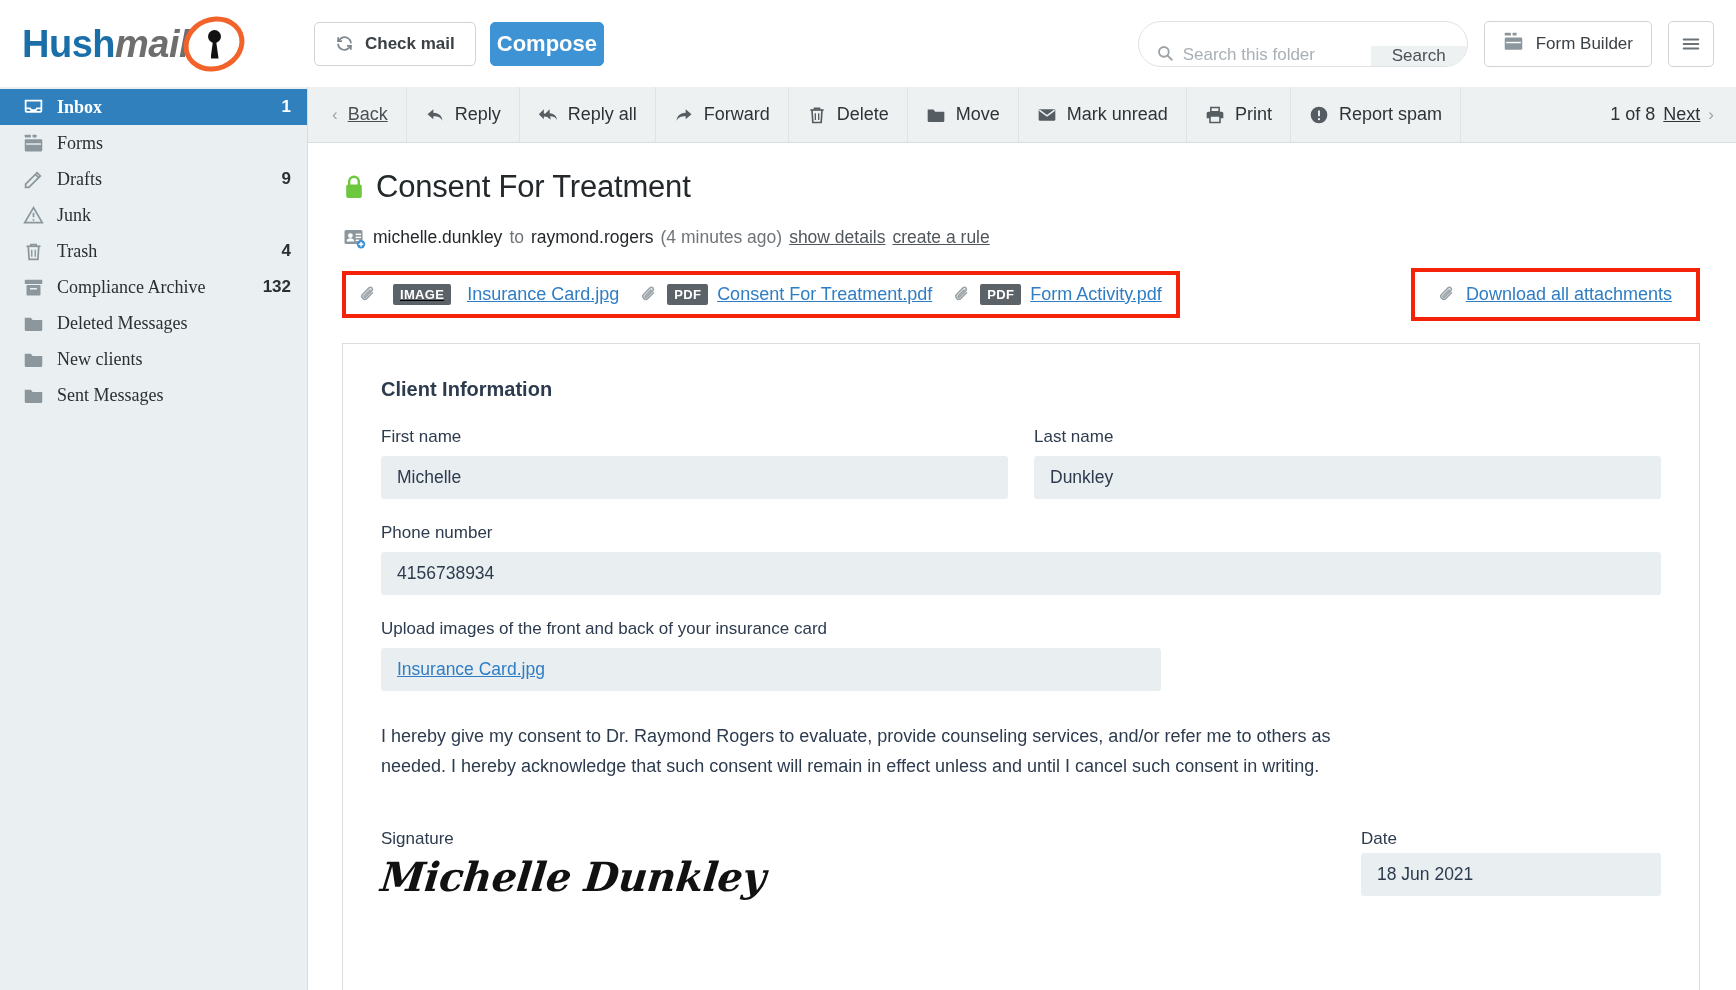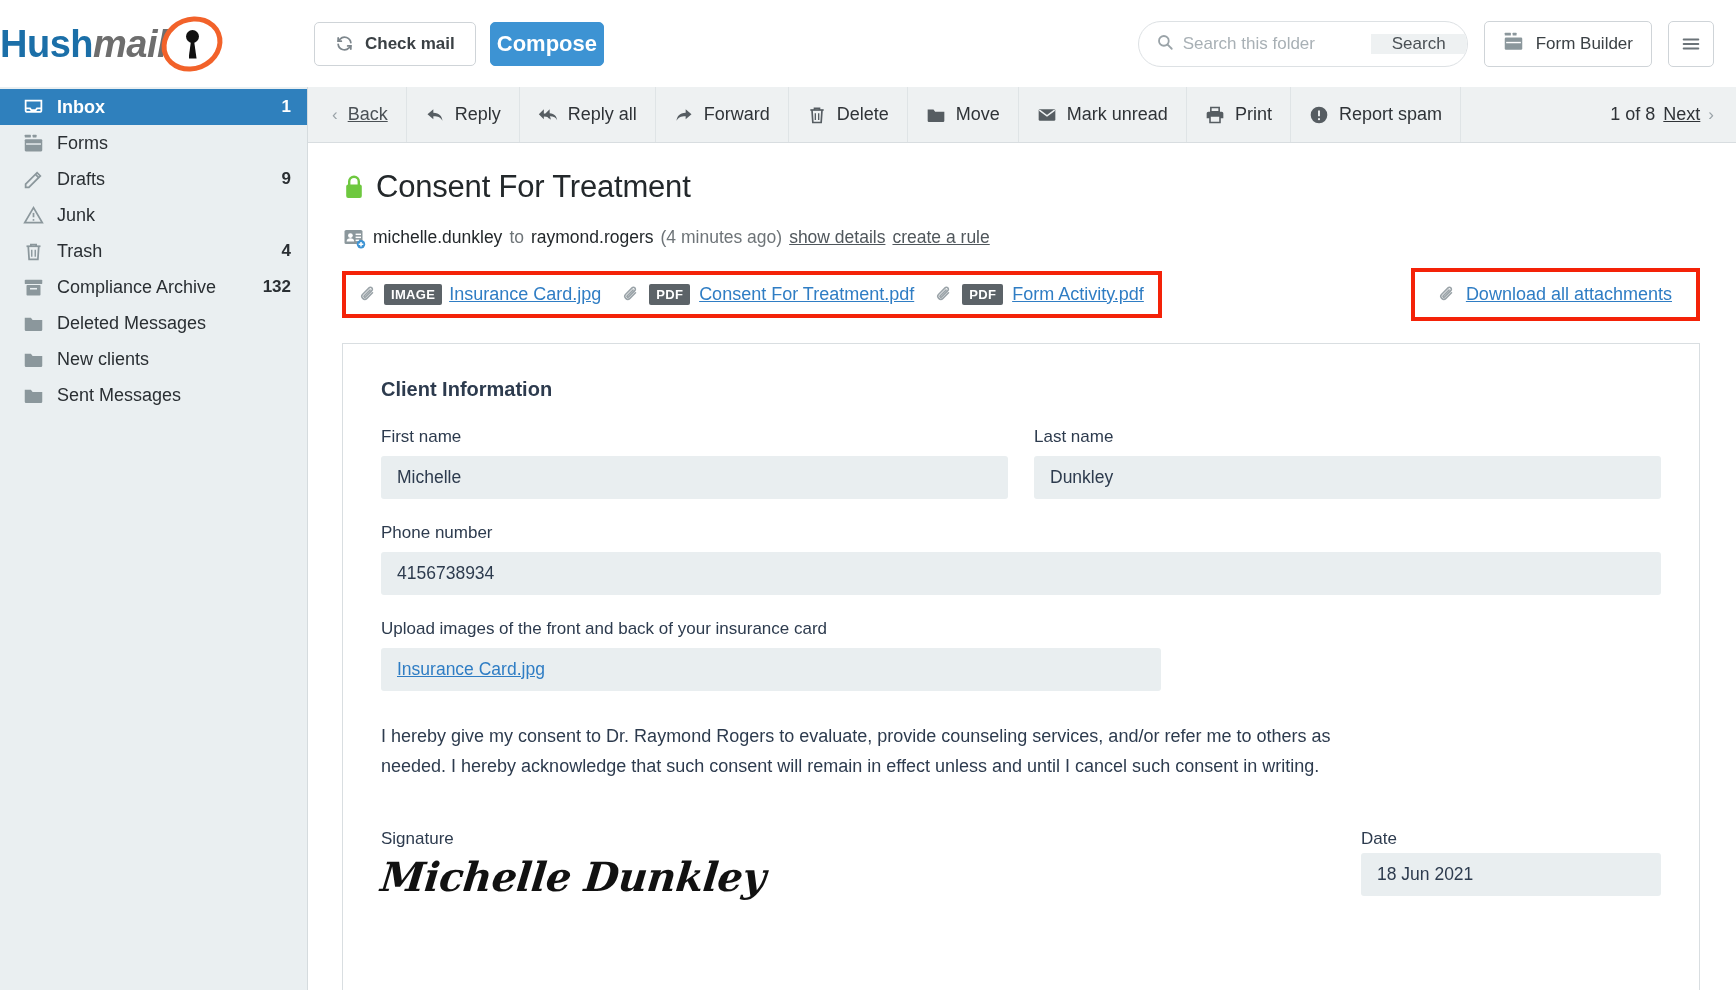--- a/index.html
+++ b/index.html
@@ -11,20 +11,21 @@
   }
   #app { position: relative; width: 1736px; height: 990px; }
 
   
   .topbar {
     position: absolute; top: 0; left: 0; width: 1736px; height: 87px;
     background: #ffffff; display: flex; align-items: center;
   }
   .logo-wrap {
     width: 308px; height: 87px; display: flex; align-items: center;
+    padding-left: 22px;
   }
   .logo { display: flex; align-items: center; position: relative; }
   .logo .hush {
     font-size: 38px; font-weight: bold; color: #1b6fa8;
     letter-spacing: -0.5px; line-height: 1;
   }
   .logo .mail {
     font-size: 38px; font-weight: bold; font-style: italic; color: #6e6e6e;
     letter-spacing: -0.5px; line-height: 1;
   }
@@ -60,21 +61,21 @@
     height: 44px; padding: 0 6px; background: #3d93d3; border-color: #3d93d3;
     color: #fff; font-weight: bold; font-size: 22px; margin-left: 14px;
   }
   .refresh-ico { width: 19px; height: 19px; color: #7d868c; }
 
   .topbar-right {
     margin-left: auto; display: flex; align-items: center;
     gap: 16px; padding-right: 22px;
   }
   .searchbox {
-    display: flex; align-items: center; height: 46px; width: 330px;
+    display: flex; align-items: flex-end; height: 46px; width: 330px;
     border: 1px solid #dde1e4; border-radius: 24px; overflow: hidden;
     background: #fff;
   }
   .searchbox .sfield {
     flex: 1; display: flex; align-items: center; gap: 9px; padding-left: 17px;
   }
   .searchbox .sfield input {
     border: 0; outline: none; font-size: 17px; color: #3b4145;
     background: transparent; width: 100%;
     font-family: "Liberation Sans", sans-serif;
@@ -99,21 +100,21 @@
     font-size: 18px; color: #2a2f33; cursor: pointer; gap: 13px;
   }
   .side-item.active {
     background: #2f80bd; color: #fff; font-weight: bold;
   }
   .side-item .si-ico {
     width: 22px; height: 22px; display: inline-flex; align-items: center;
     justify-content: center; color: #8b979c; flex: 0 0 22px;
   }
   .side-item.active .si-ico { color: #fff; }
-  .side-item .si-label { flex: 1; white-space: nowrap; }
+  .side-item .si-label { flex: 1; white-space: nowrap; font-family: Liberation Serif, serif; }
   .side-item .si-count { font-weight: bold; font-size: 17px; }
 
   
   .msg-toolbar {
     position: absolute; top: 87px; left: 308px; width: 1428px; height: 56px;
     background: #eef1f2; border-bottom: 1px solid #d8dde0;
     display: flex; align-items: stretch;
   }
   .tb-item {
     display: flex; align-items: center; gap: 10px; padding: 0 18px;
@@ -497,21 +498,21 @@
       <span class="strong">michelle.dunkley</span>
       <span>to</span>
       <span class="strong">raymond.rogers</span>
       <span>(4 minutes ago)</span>
       <span class="lnk">show details</span>
       <span class="lnk">create a rule</span>
     </div>
 
     <div class="att-row">
       <div class="att-left" id="att-list">
-          <span style="display: flex; align-items: center; gap: 7px;">
+          <span style="display: flex; align-items: center; gap: 16px; text-decoration: underline;">
             <span class="clip"><svg viewBox="0 0 18 20" width="17" height="19" fill="none" stroke="#9aa3a8" stroke-width="1.7" stroke-linecap="round">
                 <path d="M13.2 8.2 7.3 14.1a3.1 3.1 0 0 1-4.4-4.4l6.7-6.7a2 2 0 0 1 2.9 2.9l-6.7 6.7a0.9 0.9 0 0 1-1.3-1.3l6.1-6.1"></path>
               </svg></span>
             <span class="badge">IMAGE</span>
             <span class="att-link">Insurance Card.jpg</span>
           </span>
           <span style="display: flex; align-items: center; gap: 9px;">
             <span class="clip"><svg viewBox="0 0 18 20" width="17" height="19" fill="none" stroke="#9aa3a8" stroke-width="1.7" stroke-linecap="round">
                 <path d="M13.2 8.2 7.3 14.1a3.1 3.1 0 0 1-4.4-4.4l6.7-6.7a2 2 0 0 1 2.9 2.9l-6.7 6.7a0.9 0.9 0 0 1-1.3-1.3l6.1-6.1"></path>
               </svg></span>

